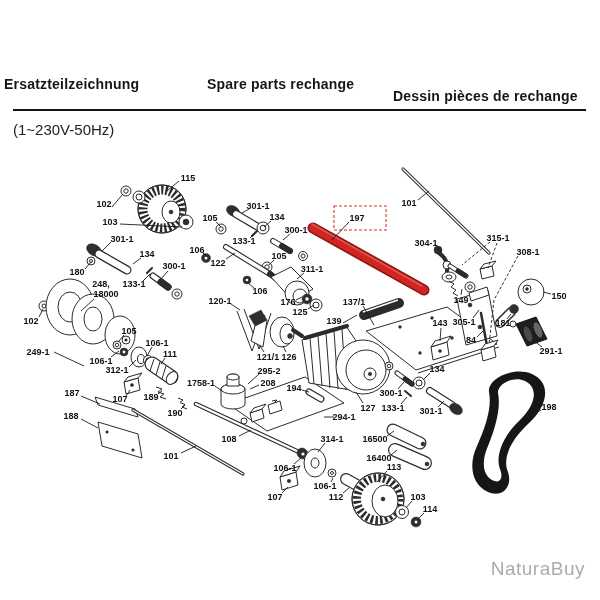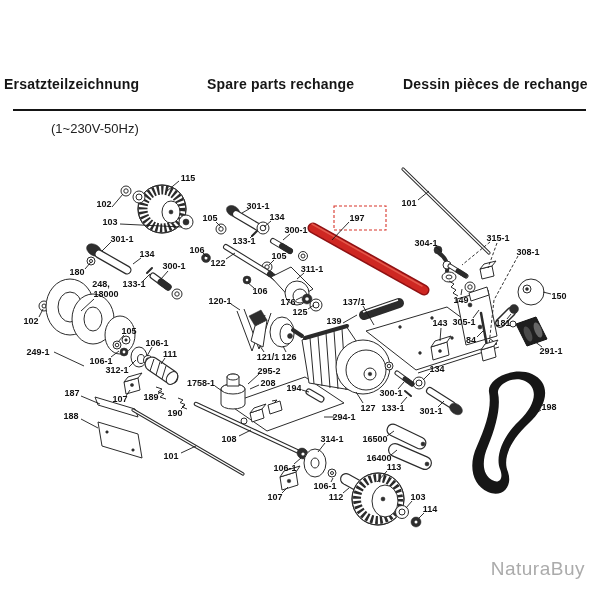--- a/index.html
+++ b/index.html
@@ -2,23 +2,23 @@
 <html><head>
 <meta charset="utf-8">
 <style>
   html,body{margin:0;padding:0;background:#fff;}
   body{position:relative;width:600px;height:600px;overflow:hidden;
        font-family:"Liberation Sans",sans-serif;
        --hl-dark:#8f1113;--hl-main:#ce2722;--hl-box:#d8352b;--hl-light:#e2574a;--wm-color:#ababab;}
   .hdr-title{position:absolute;top:76px;font-size:14px;font-weight:bold;color:#161616;letter-spacing:.2px;white-space:nowrap;}
   #hdr-de{left:4px;}
   #hdr-en{left:207px;}
-  #hdr-fr{left:403px;}
+  #hdr-fr{left:393px;margin-top:12px;}
   .hdr-rule{position:absolute;top:109px;left:13px;width:573px;height:2px;background:#151515;}
-  .volt-note{position:absolute;top:121px;left:13px;font-size:13px;color:#222;margin-left:38px;}
+  .volt-note{position:absolute;top:121px;left:13px;font-size:15px;color:#222;}
   #diagram-svg{position:absolute;top:0;left:0;}
   .s{stroke:#2b2b2b;stroke-width:1;fill:none;stroke-linejoin:round;}
   .w{fill:#ffffff;stroke:#2b2b2b;stroke-width:1;stroke-linejoin:round;}
   .d{fill:#2e2e2e;stroke:#2e2e2e;stroke-width:.5;}
   .cap-o{stroke:#2b2b2b;stroke-linecap:round;fill:none;}
   .cap-i{stroke:#ffffff;stroke-linecap:round;fill:none;}
   .fin{fill:none;stroke:#2b2b2b;}
   .lbl{font:600 9px "Liberation Sans",sans-serif;fill:#111;}
   .leader{stroke:#1a1a1a;stroke-width:.9;fill:none;}
   .leader.dashed{stroke-dasharray:3 2;}

